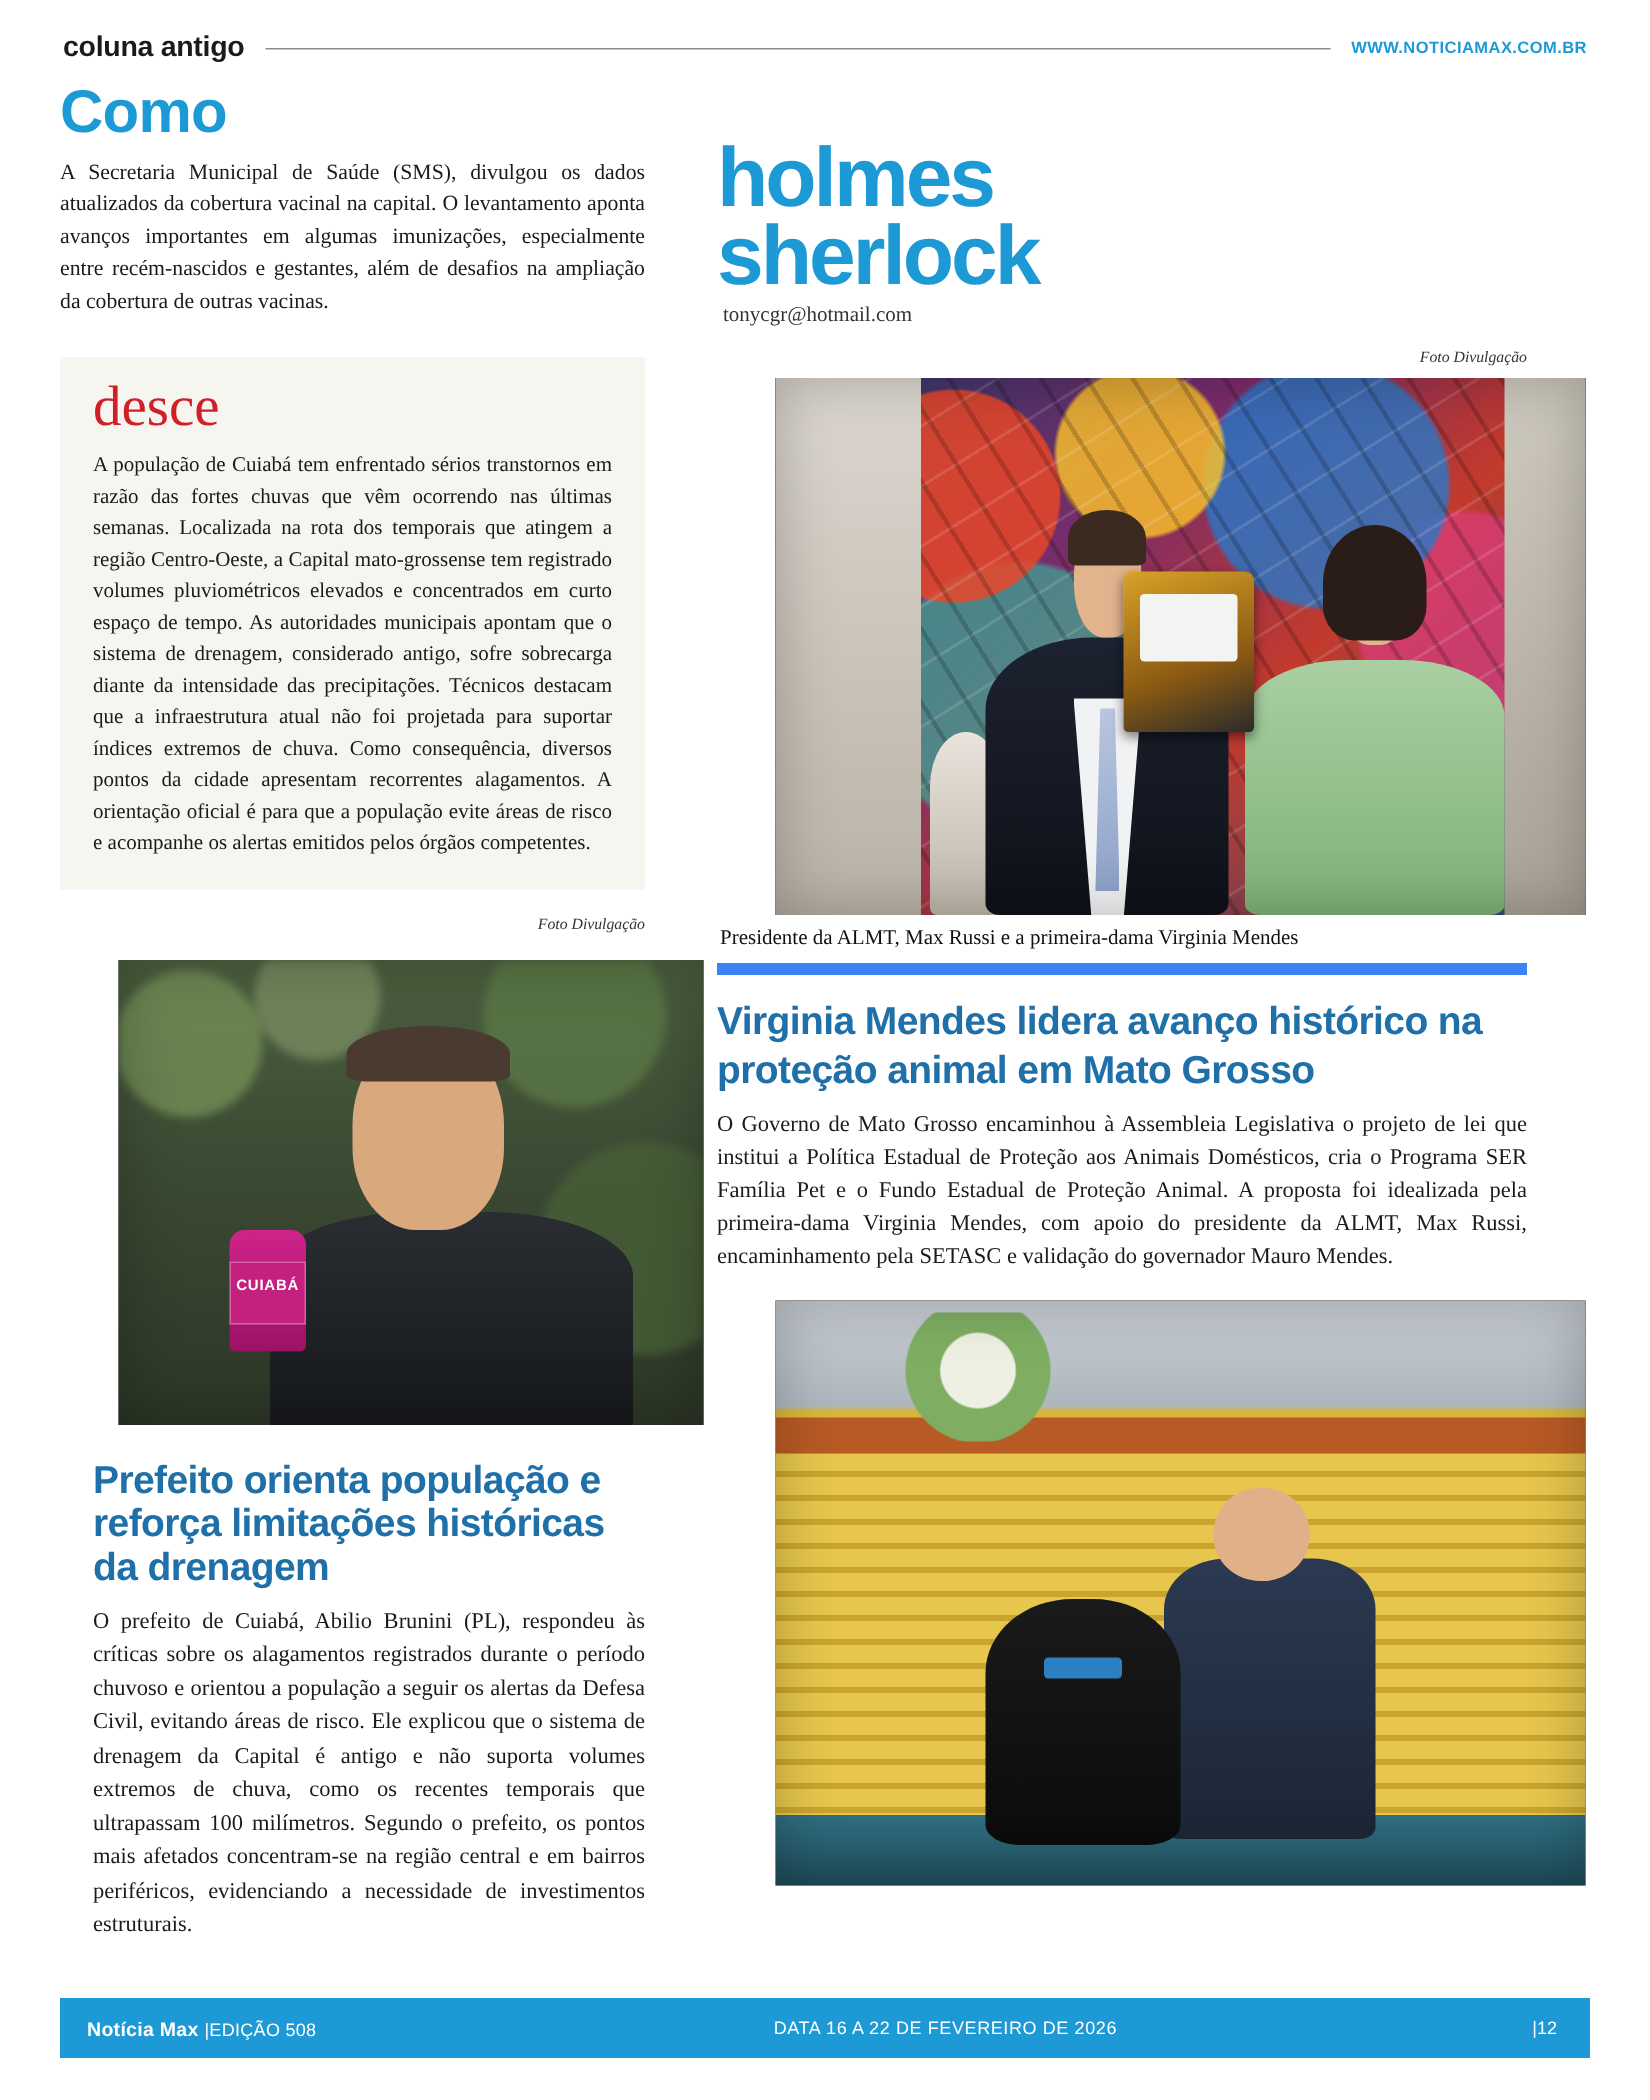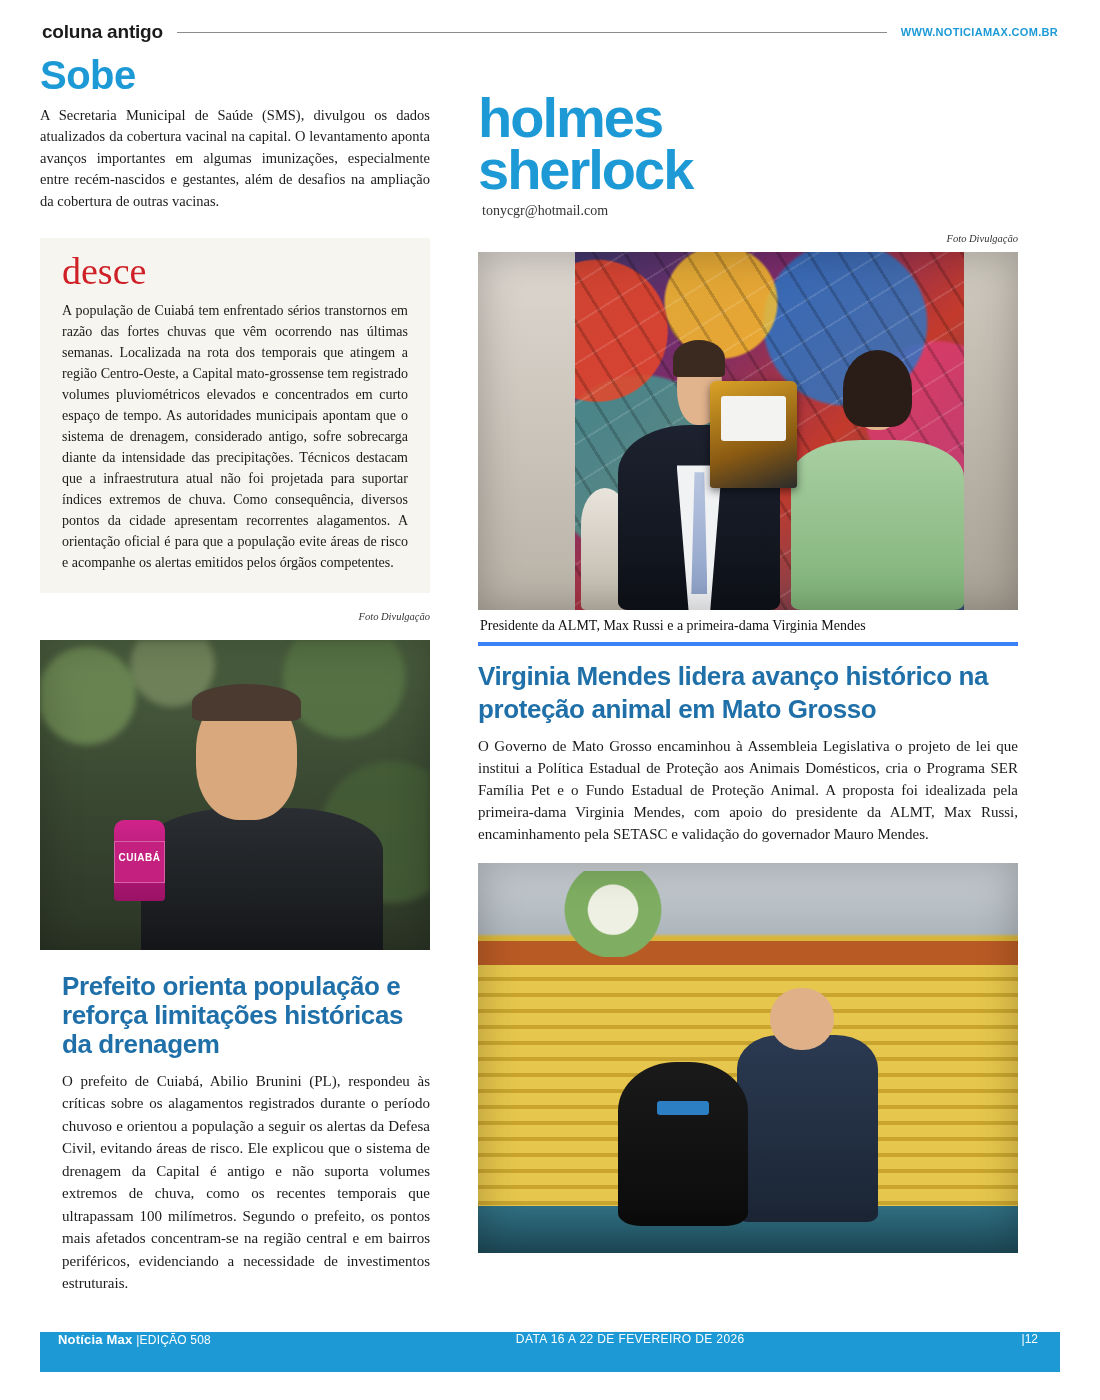--- a/index.html
+++ b/index.html
@@ -104,20 +104,21 @@
     color: #333;
     text-align: right;
     margin: 0 0 4px 0;
   }
 
   .photo {
     width: 100%;
     position: relative;
     overflow: hidden;
     background: #000000;
+    margin-left: 39px;
   }
   .photo-left {
     height: 310px;
     margin-top: 18px;
   }
 
   .headline-prefeito {
     font-family: "Liberation Sans", sans-serif;
     font-size: 26px;
     font-weight: 700;
@@ -158,21 +159,21 @@
 
   .photo-right-1 {
     height: 358px;
     margin-top: 8px;
   }
   .caption {
     font-family: "Liberation Serif", serif;
     font-size: 14px;
     color: #111;
     padding: 8px 2px 8px 2px;
-    border-bottom: 4px solid #3b82f6;
+    border-bottom: 8px solid #3b82f6;
     margin: 0;
   }
   .headline-virginia {
     font-family: "Liberation Sans", sans-serif;
     font-size: 26px;
     font-weight: 700;
     color: #1f6fa8;
     line-height: 1.25;
     margin: 14px 0 10px 0;
     letter-spacing: -0.4px;
@@ -189,21 +190,21 @@
   
   .footer {
     position: absolute;
     left: 40px;
     right: 40px;
     bottom: 28px;
     height: 40px;
     background: #1d9ad6;
     color: #fff;
     display: flex;
-    align-items: flex-start;
+    align-items: center;
     font-family: "Liberation Sans", sans-serif;
     font-size: 13px;
   }
   .footer-left {
     padding-left: 18px;
     font-weight: 700;
     letter-spacing: 0.2px;
   }
   .footer-left .edition {
     font-weight: 400;
@@ -440,21 +441,21 @@
 <div class="page">
 
   <div class="masthead">
     <span class="masthead-title">coluna antigo</span>
     <span class="masthead-rule"></span>
     <span class="masthead-site">WWW.NOTICIAMAX.COM.BR</span>
   </div>
 
   <div class="col-left">
 
-    <h1 class="headline-sobe">Sobe</h1>
+    <h1 class="headline-sobe">Como</h1>
     <p class="body-text">A Secretaria Municipal de Saúde (SMS), divulgou os dados atualizados da cobertura vacinal na capital. O levantamento aponta avanços importantes em algumas imunizações, especialmente entre recém-nascidos e gestantes, além de desafios na ampliação da cobertura de outras vacinas.</p>
 
     <div class="desce-box">
       <h2 class="headline-desce">desce</h2>
       <p class="body-text">A população de Cuiabá tem enfrentado sérios transtornos em razão das fortes chuvas que vêm ocorrendo nas últimas semanas. Localizada na rota dos temporais que atingem a região Centro-Oeste, a Capital mato-grossense tem registrado volumes pluviométricos elevados e concentrados em curto espaço de tempo. As autoridades municipais apontam que o sistema de drenagem, considerado antigo, sofre sobrecarga diante da intensidade das precipitações. Técnicos destacam que a infraestrutura atual não foi projetada para suportar índices extremos de chuva. Como consequência, diversos pontos da cidade apresentam recorrentes alagamentos. A orientação oficial é para que a população evite áreas de risco e acompanhe os alertas emitidos pelos órgãos competentes.</p>
     </div>
 
     <p class="photo-credit" style="margin-top:18px;">Foto Divulgação</p>
 
     <div class="photo photo-left">

